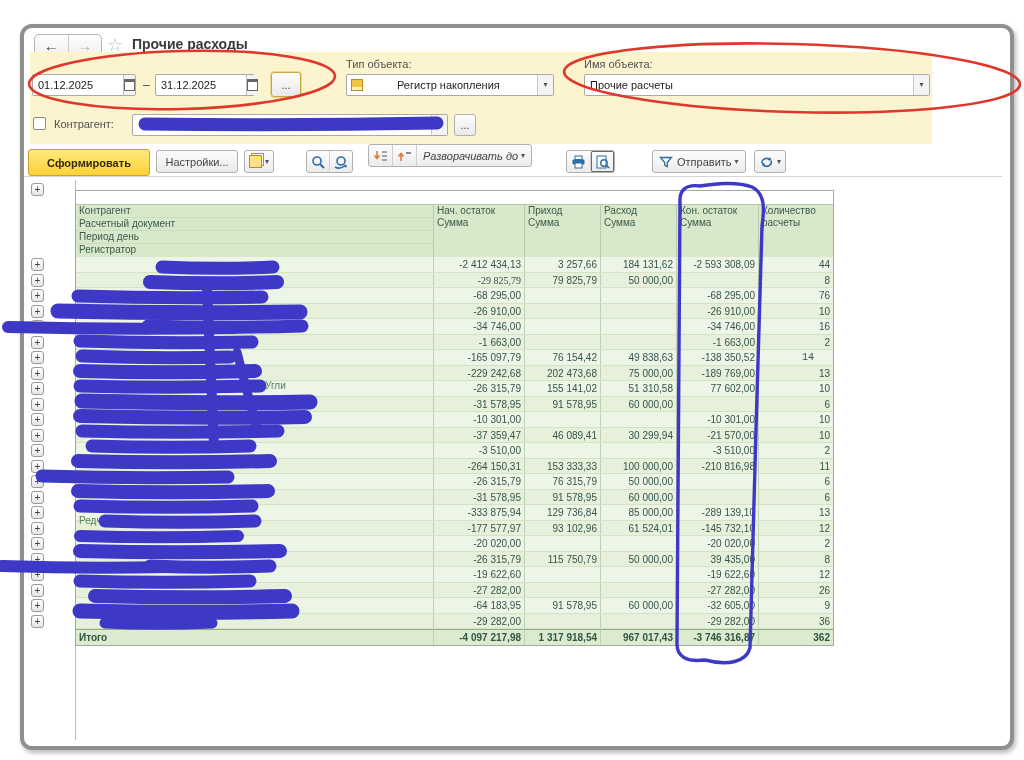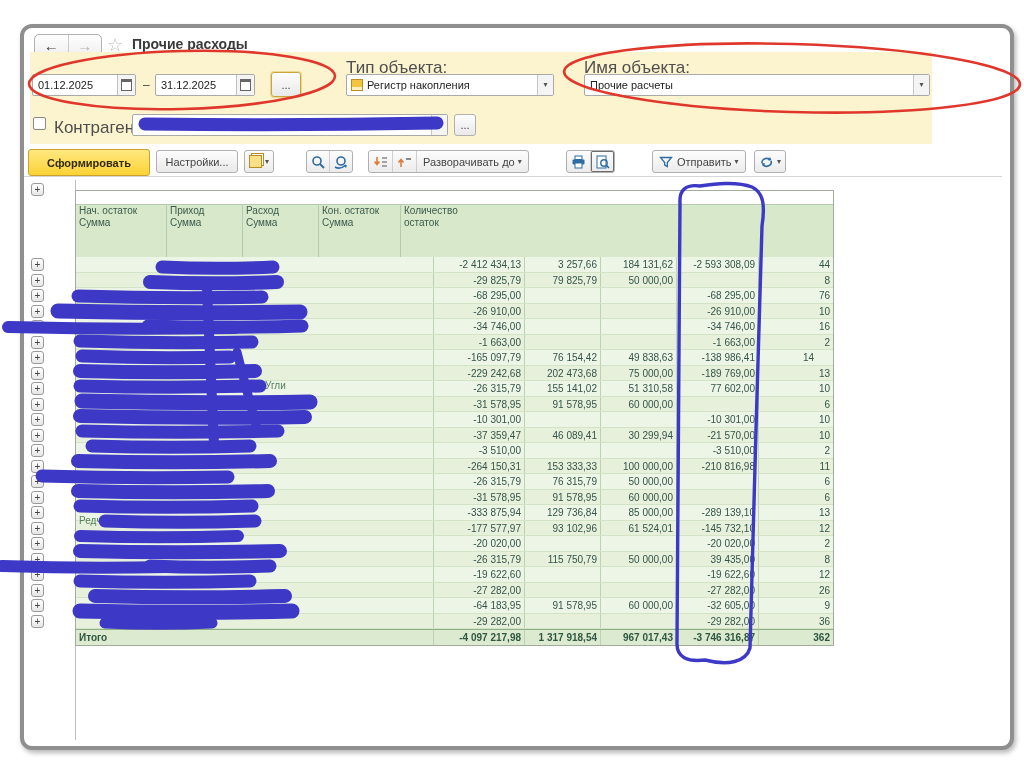--- a/index.html
+++ b/index.html
@@ -11,23 +11,23 @@
   
   .navgrp{left:10px;top:6px;width:66px;height:24px;border:1px solid #b3b3b3;border-radius:5px;
           background:linear-gradient(#fefefe,#ededed);display:flex;}
   .navbtn{width:33px;text-align:center;font-size:15px;line-height:22px;}
   .navbtn.back{color:#3f3f3f;border-right:1px solid #c9c9c9;}
   .navbtn.fwd{color:#b3b3b3;}
   .star{left:83px;top:6px;font-size:18px;color:#bcbcbc;}
   .ttl{left:108px;top:8px;font-size:14px;font-weight:bold;color:#3a3a3a;}
   
   .ypanel{left:6px;top:24px;width:902px;height:92px;background:#fcf3cf;}
-  .flabel{font-size:17px;color:#4f4f4f;}
+  .flabel{font-size:11px;color:#4f4f4f;}
   .inp{background:#fff;border:1px solid #a9a9a9;border-radius:2px;font-size:11px;color:#222;
-       display:flex;align-items:center;box-sizing:border-box;}
+       display:flex;align-items:center;box-sizing:border-box;gap:30px;}
   .inp .txt{padding-left:5px;flex:1;}
   .calbtn{width:17px;align-self:stretch;border-left:1px solid #c2c2c2;background:#f4f4f4;
           display:flex;align-items:center;justify-content:center;}
   .calglyph{width:9px;height:8px;border:1px solid #666;border-top:3px solid #666;background:#fff;}
   .ddbtn{width:15px;align-self:stretch;border-left:1px solid #c6c6c6;background:#f4f4f4;
          color:#555;font-size:8px;text-align:center;line-height:20px;}
   .btn{background:linear-gradient(#fdfdfd,#e9e9e9);border:1px solid #b0b0b0;border-radius:3px;
        font-size:11px;color:#444;display:flex;align-items:center;justify-content:center;box-sizing:border-box;}
   .btn.focus{border-color:#caa53f;box-shadow:0 0 0 1px #ecd98f;}
   .dash{font-size:12px;color:#444;}
@@ -142,21 +142,21 @@
           </svg>
       </span>
       <span class="tcell">
         <svg width="14" height="14">
             <circle cx="7" cy="6" r="4" fill="none" stroke="#2e6da4" stroke-width="1.6"></circle>
             <path d="M1,12 Q6,15 12,10" fill="none" stroke="#2e6da4" stroke-width="1.6"></path>
             <path d="M12,13 l1,-3 -3,1 z" fill="#2e6da4"></path>
           </svg>
       </span>
     </div>
-    <div class="abs tgrp" style="left:344px;top:122px;">
+    <div class="abs tgrp" style="left:344px;top:116px;font-style:italic;">
       <span class="tcell">
         <svg width="15" height="14">
             <path d="M4,2 v7 M1.5,6.5 L4,9.5 L6.5,6.5" fill="none" stroke="#e07b39" stroke-width="1.6"></path>
             <line x1="9" y1="3" x2="14" y2="3" stroke="#8a8a8a" stroke-width="1.4"></line>
             <line x1="9" y1="7" x2="14" y2="7" stroke="#8a8a8a" stroke-width="1.4"></line>
             <line x1="9" y1="11" x2="14" y2="11" stroke="#8a8a8a" stroke-width="1.4"></line>
           </svg>
       </span>
       <span class="tcell">
         <svg width="15" height="14">
@@ -205,55 +205,61 @@
         <span class="dcar">▾</span>
       </span>
     </div>
     <div class="abs toolbar-rule"></div>
 
     <div class="abs leftline"></div>
 
     <div class="abs rtable">
       <div class="blankrow"></div>
       <div class="thead">
+        <div class="hfirst">
+          <div>Контрагент</div>
+          <div>Расчетный документ</div>
+          <div>Период день</div>
+          <div>Регистратор</div>
+        </div>
         <div id="hcols" style="display:flex;">
             <div class="hcol" style="width: 91px;">
               <div class="hl">Нач. остаток</div>
               <div class="hl">Сумма</div>
             </div>
             <div class="hcol" style="width: 76px;">
               <div class="hl">Приход</div>
               <div class="hl">Сумма</div>
             </div>
             <div class="hcol" style="width: 76px;">
               <div class="hl">Расход</div>
               <div class="hl">Сумма</div>
             </div>
             <div class="hcol" style="width: 82px;">
               <div class="hl">Кон. остаток</div>
               <div class="hl">Сумма</div>
             </div>
             <div class="hcol" style="width: 74px;">
               <div class="hl">Количество</div>
-              <div class="hl">остаток</div>
+              <div class="hl">расчеты</div>
             </div>
           </div>
       </div>
       <div id="tbody">
           <div class="trow base">
             <div class="c cname" style="width: 358px;"></div>
             <div class="c" style="width: 91px;">-2 412 434,13</div>
             <div class="c" style="width: 76px;">3 257,66</div>
             <div class="c" style="width: 76px;">184 131,62</div>
             <div class="c" style="width: 82px;">-2 593 308,09</div>
             <div class="c" style="width: 74px;">44</div>
           </div>
           <div class="trow alt">
             <div class="c cname" style="width: 358px;"></div>
-            <div class="c" style="width: 91px;">-29 825,79</div>
+            <div class="c" style="width: 91px; font-family: Liberation Serif, serif;">-29 825,79</div>
             <div class="c" style="width: 76px;">79 825,79</div>
             <div class="c" style="width: 76px;">50 000,00</div>
             <div class="c" style="width: 82px;"></div>
             <div class="c" style="width: 74px;">8</div>
           </div>
           <div class="trow base">
             <div class="c cname" style="width: 358px;"></div>
             <div class="c" style="width: 91px;">-68 295,00</div>
             <div class="c" style="width: 76px;"></div>
             <div class="c" style="width: 76px;"></div>
@@ -282,22 +288,22 @@
             <div class="c" style="width: 76px;"></div>
             <div class="c" style="width: 76px;"></div>
             <div class="c" style="width: 82px;">-1 663,00</div>
             <div class="c" style="width: 74px;">2</div>
           </div>
           <div class="trow base">
             <div class="c cname" style="width: 358px;"></div>
             <div class="c" style="width: 91px;">-165 097,79</div>
             <div class="c" style="width: 76px;">76 154,42</div>
             <div class="c" style="width: 76px;">49 838,63</div>
-            <div class="c" style="width: 82px;">-138 986,41</div>
-            <div class="c" style="width: 58px;">14</div>
+            <div class="c" style="width: 82px;">-138 350,52</div>
+            <div class="c" style="width: 58px; font-family: Liberation Mono, monospace;">14</div>
           </div>
           <div class="trow alt">
             <div class="c cname" style="width: 358px;"></div>
             <div class="c" style="width: 91px;">-229 242,68</div>
             <div class="c" style="width: 76px;">202 473,68</div>
             <div class="c" style="width: 76px;">75 000,00</div>
             <div class="c" style="width: 82px;">-189 769,00</div>
             <div class="c" style="width: 74px;">13</div>
           </div>
           <div class="trow base">

